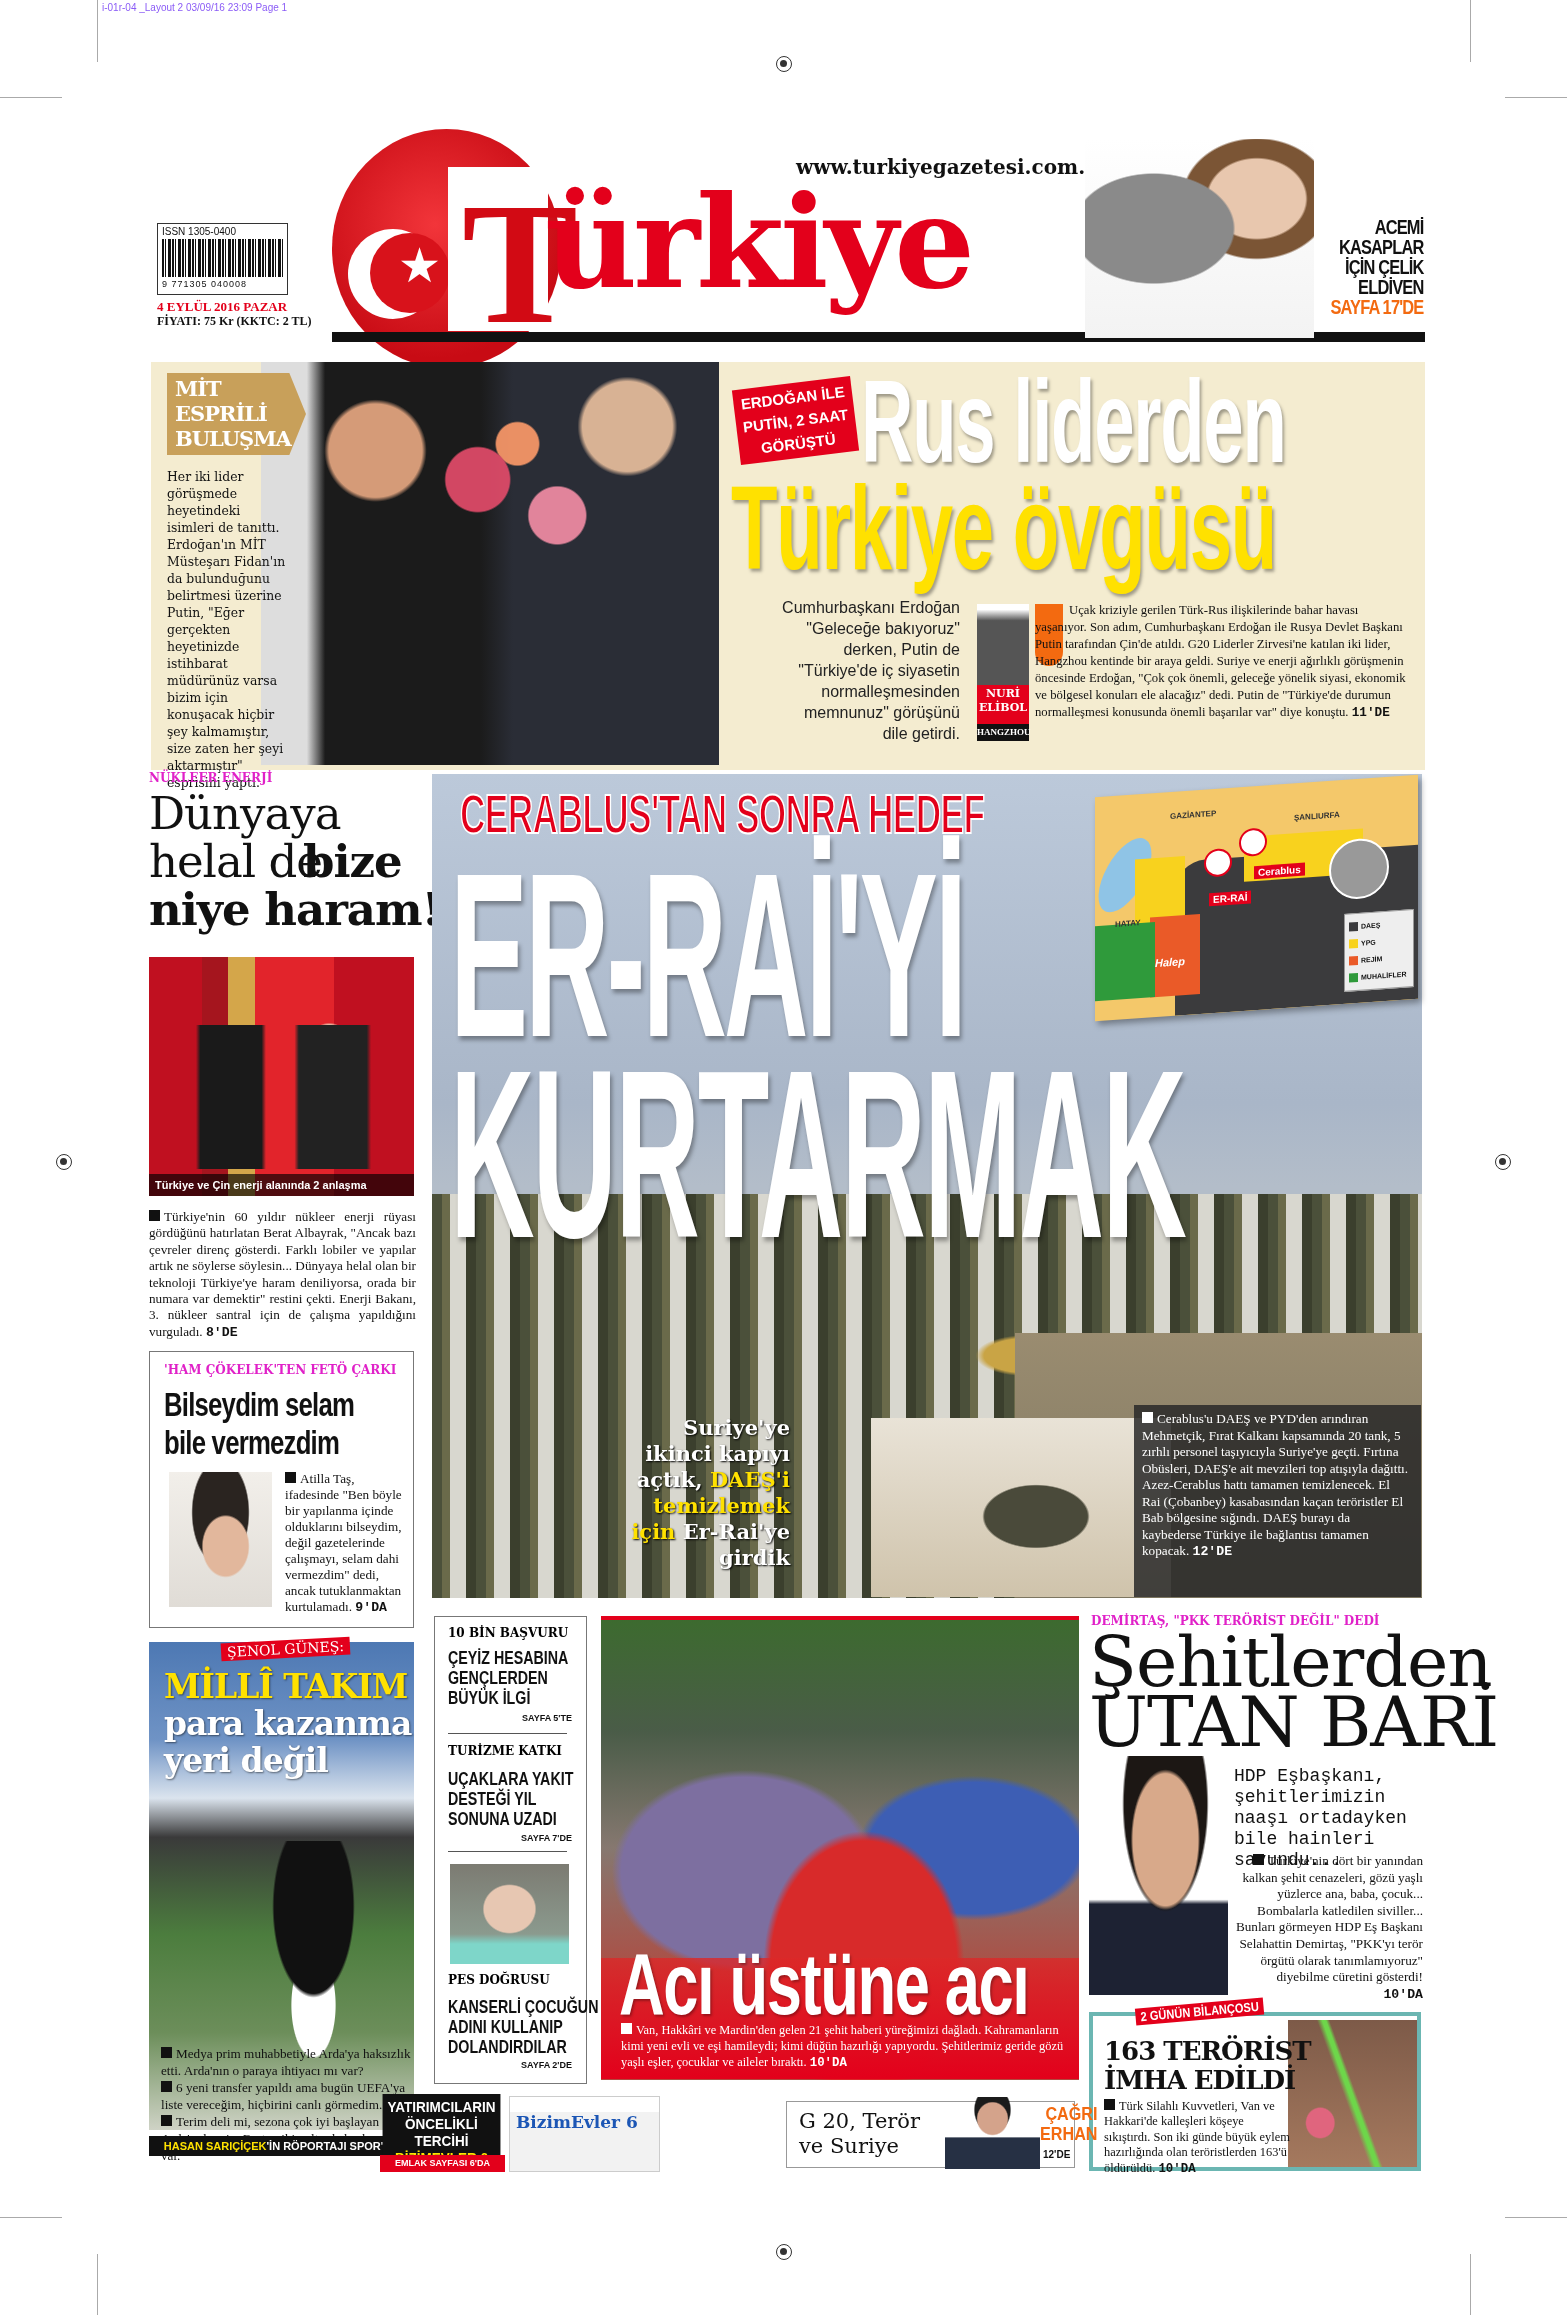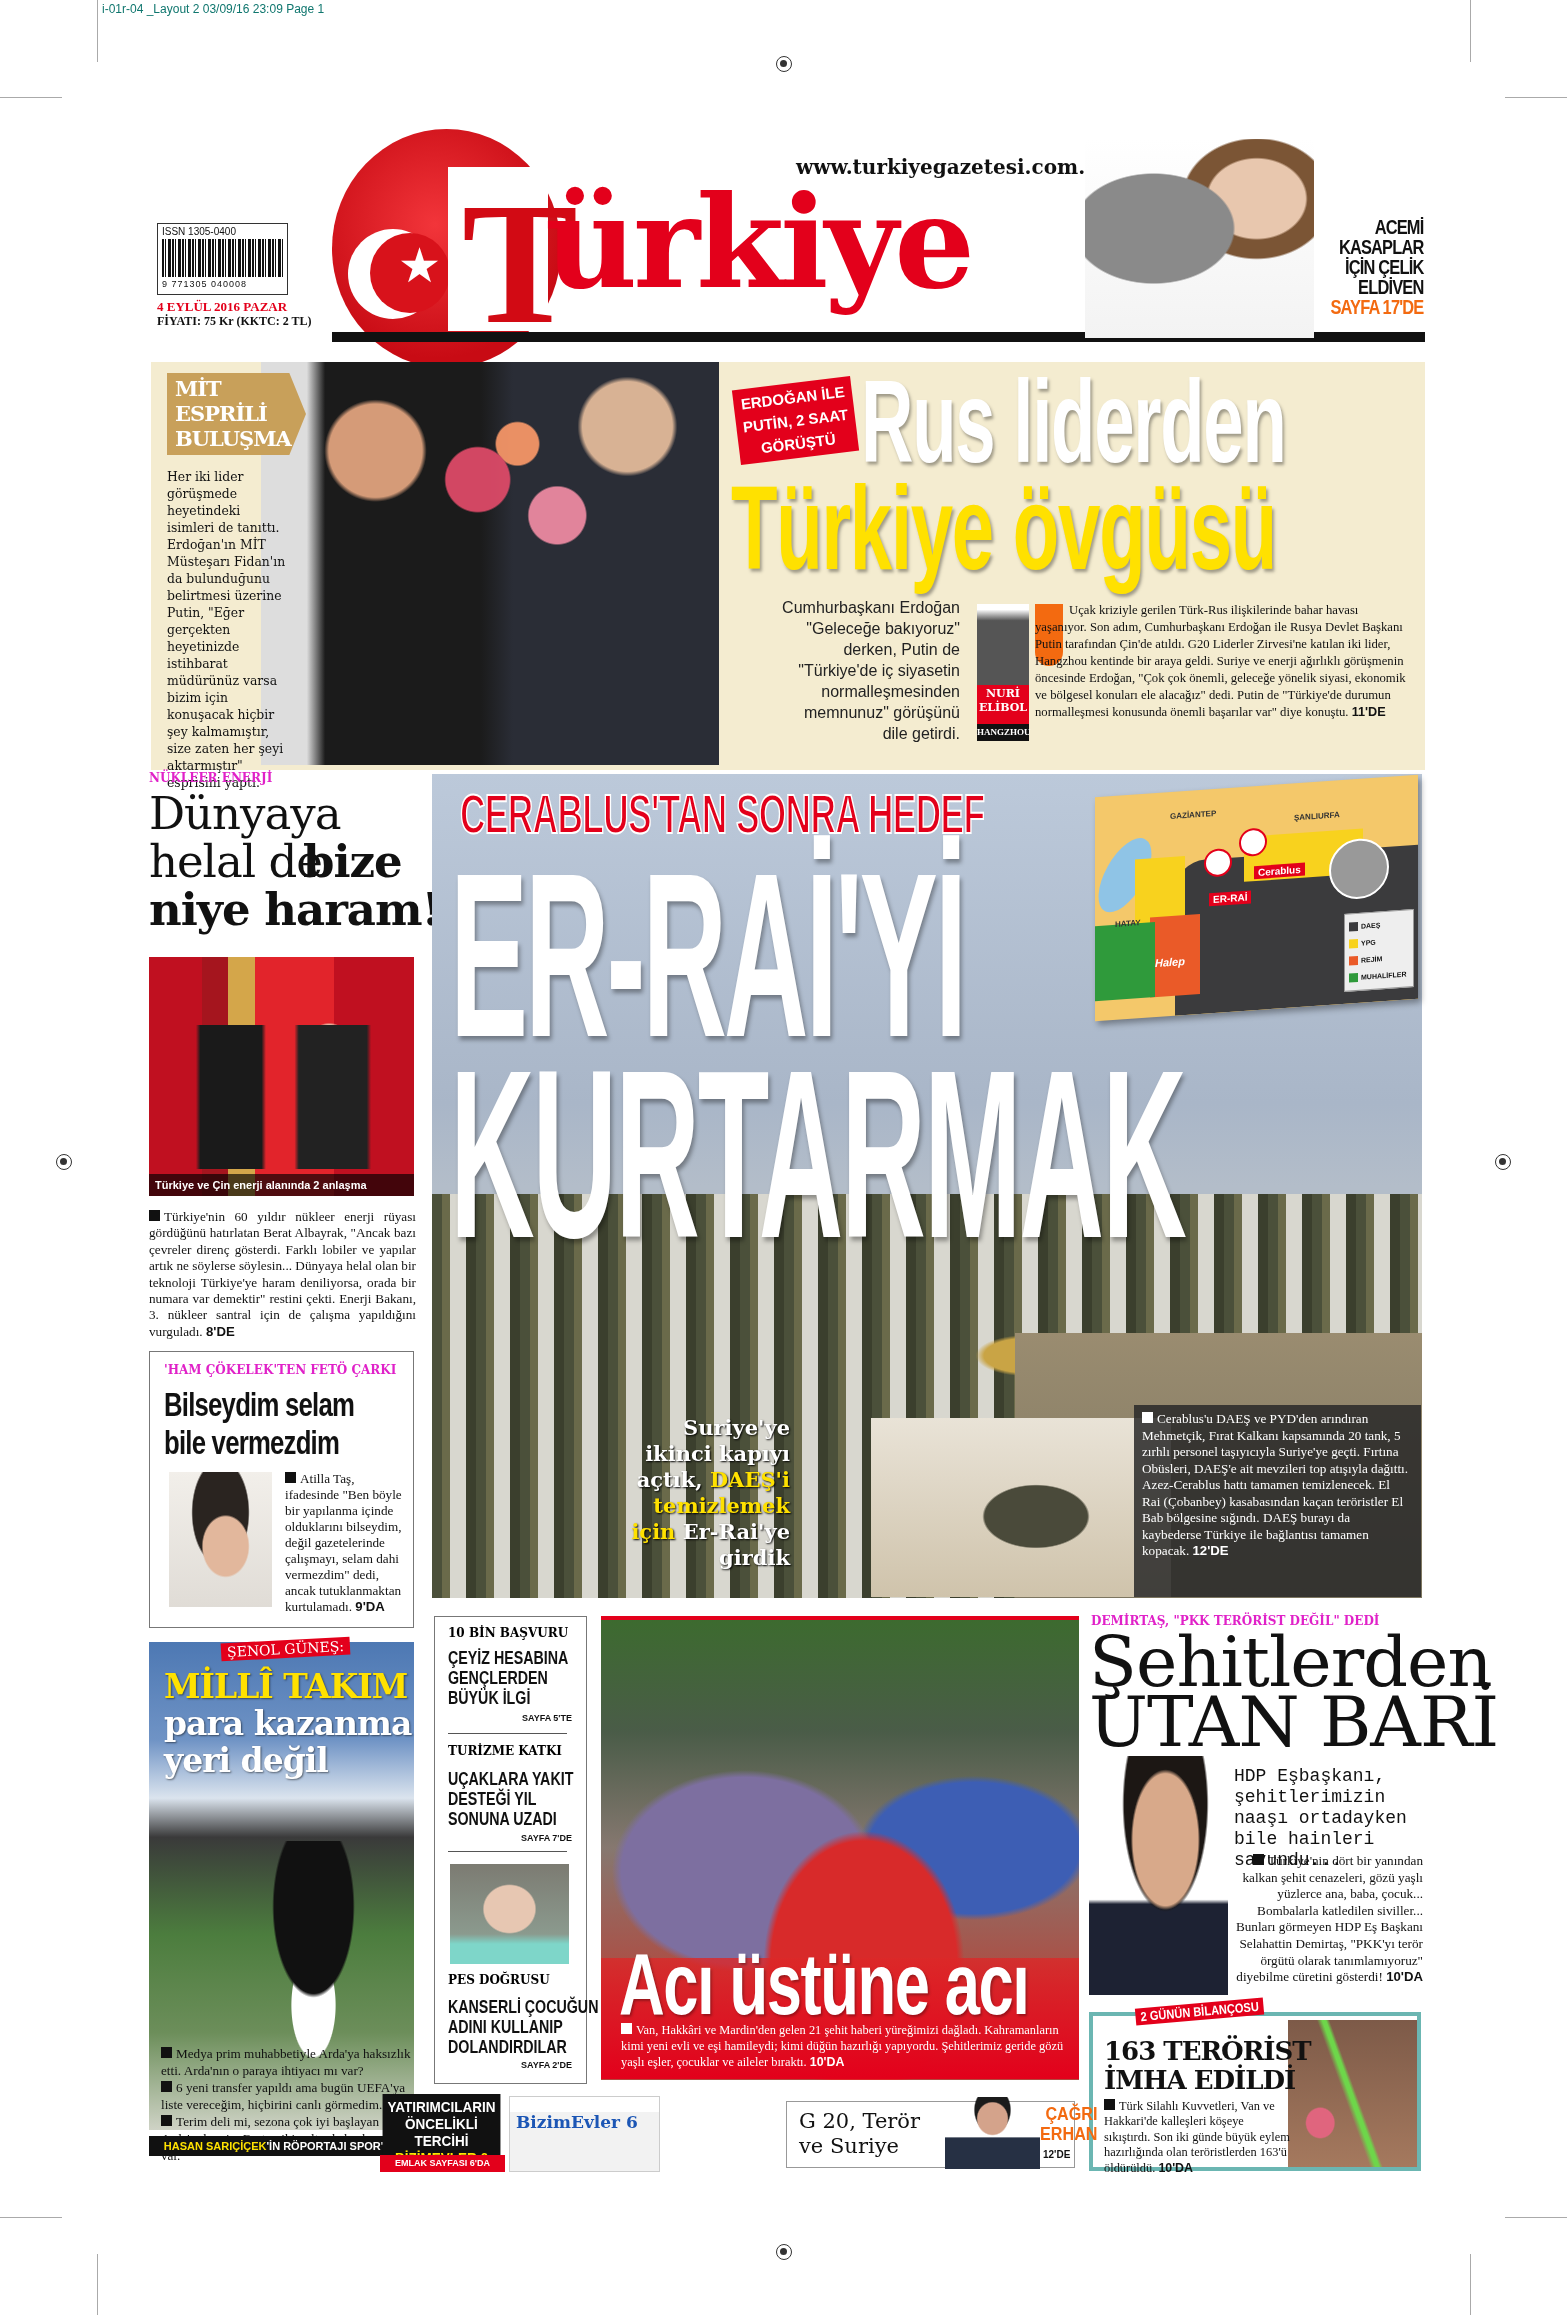--- a/index.html
+++ b/index.html
@@ -1,18 +1,18 @@
 <!DOCTYPE html>
 <html><head>
 <meta charset="utf-8">
 <style>
 *{box-sizing:border-box;margin:0;padding:0}
 body{width:1567px;height:2315px;background:#fff;position:relative;overflow:hidden;font-family:"DejaVu Serif",serif;color:#111}
 .abs{position:absolute}
-.slug{left:102px;top:2px;font-family:"Liberation Sans",sans-serif;font-size:12px;color:#0f766e}
+.slug{left:102px;top:2px;font-family:"Liberation Sans",sans-serif;font-size:10px;color:#8b5cf6}
 .crop{background:#aaa}
 .reg{width:16px;height:16px;border:1.5px solid #333;border-radius:50%}
 .reg::after{content:"";position:absolute;left:3px;top:3px;width:7px;height:7px;background:#333;border-radius:50%}
 
 .isbn{left:157px;top:223px;width:131px;height:72px;border:1px solid #333;background:#fff;font-family:"Liberation Sans",sans-serif;font-size:10px;padding:2px 4px}
 .bars{height:38px;margin:2px 0;background:repeating-linear-gradient(90deg,#111 0 2px,#fff 2px 3px,#111 3px 4px,#fff 4px 6px,#111 6px 9px,#fff 9px 10px)}
 .date{left:157px;top:299px;font-family:"Liberation Serif",serif;font-weight:bold;color:#e3001b;font-size:13px}
 .price{left:157px;top:314px;font-family:"Liberation Serif",serif;font-weight:bold;font-size:12px}
 .flagcircle{left:332px;top:129px;width:229px;height:239px;border-radius:50%;background:radial-gradient(circle at 45% 40%,#f2353a,#c80b14 70%)}
 .crescent{left:348px;top:229px;width:90px;height:90px;border-radius:50%;background:#fff}
@@ -35,21 +35,21 @@
 .mit-body{left:167px;top:468px;width:124px;font-size:12.4px;line-height:17px;font-family:"DejaVu Serif",serif}
 .redtag{left:736px;top:383px;width:119px;background:#e3001b;color:#fff;font-family:"Liberation Sans",sans-serif;font-weight:bold;font-size:15px;text-align:center;transform:rotate(-7deg);line-height:23px;padding:3px 0}
 .h-rus{left:861px;top:363px;font-family:"Liberation Sans",sans-serif;font-weight:bold;font-size:117px;color:#fff;transform:scaleX(.62);transform-origin:left;line-height:1;text-shadow:3px 3px 4px rgba(0,0,0,.35);letter-spacing:-2px;white-space:nowrap}
 .h-turk{left:731px;top:468px;font-family:"Liberation Sans",sans-serif;font-weight:bold;font-size:119px;color:#ffe100;transform:scaleX(.64);transform-origin:left;line-height:1;text-shadow:3px 3px 4px rgba(0,0,0,.35);letter-spacing:-2px;white-space:nowrap}
 .lead-deck{left:776px;top:597px;width:184px;text-align:right;font-family:"Liberation Sans",sans-serif;font-size:16px;line-height:21px;color:#222}
 .col-photo{left:977px;top:604px;width:52px;height:139px;background:linear-gradient(#fff 0 4%,#555 12% 60%,transparent 61%)}
 .col-name{left:977px;top:685px;width:52px;height:40px;background:#e3001b;color:#fff;font-family:"DejaVu Serif",serif;font-weight:bold;font-size:11px;text-align:center;line-height:18px}
 .col-city{left:977px;top:724px;width:52px;height:17px;background:#111;color:#fff;font-family:Liberation Serif, serif;font-weight:bold;font-size:9px;text-align:center;line-height:17px}
 .dropU{left:1035px;top:604px;width:28px;height:62px;background:#f36a10;border-radius:0 0 14px 14px}
 .lead-body{left:1035px;top:602px;width:378px;font-family:"Liberation Serif",serif;font-size:12.7px;line-height:17px;text-indent:34px}
-.ref{font-family:Liberation Sans, sans-serif;font-weight:bold}
+.ref{font-family:Liberation Mono, monospace;font-weight:bold}
 
 .kicker{font-family:"DejaVu Serif",serif;font-weight:bold;color:#e021c8;font-size:12px}
 .nk-k{left:149px;top:771px}
 .nk-h1{left:149px;top:790px;font-family:"DejaVu Serif",serif;font-size:45px;line-height:48px;letter-spacing:-1px}
 .nk-h1 b{font-weight:900}
 .nk-photo{left:149px;top:957px;width:265px;height:239px;background:radial-gradient(ellipse at 30% 35%,#f0d9c8 0 6%,transparent 7%),radial-gradient(ellipse at 68% 34%,#e9cdb4 0 6%,transparent 7%),linear-gradient(90deg,#c01020 0 20%,#a5151e 20% 30%,#d4a64a 30% 40%,#e2242b 40% 70%,#c01020 70%);}
 .nk-suits{left:174px;top:1025px;width:219px;height:144px;background:linear-gradient(90deg,transparent 10%,#1a1a1a 12% 40%,transparent 42% 55%,#222 57% 88%,transparent 90%)}
 .nk-cap{left:149px;top:1174px;width:265px;height:22px;background:rgba(0,0,0,.65);color:#fff;font-family:"Liberation Sans",sans-serif;font-weight:bold;font-size:11px;line-height:22px;padding-left:6px}
 .nk-body{left:149px;top:1209px;width:267px;font-family:"Liberation Serif",serif;font-size:13.2px;line-height:16.4px;text-align:justify}
 .sq{display:inline-block;width:11px;height:11px;background:#111;margin-right:4px}

